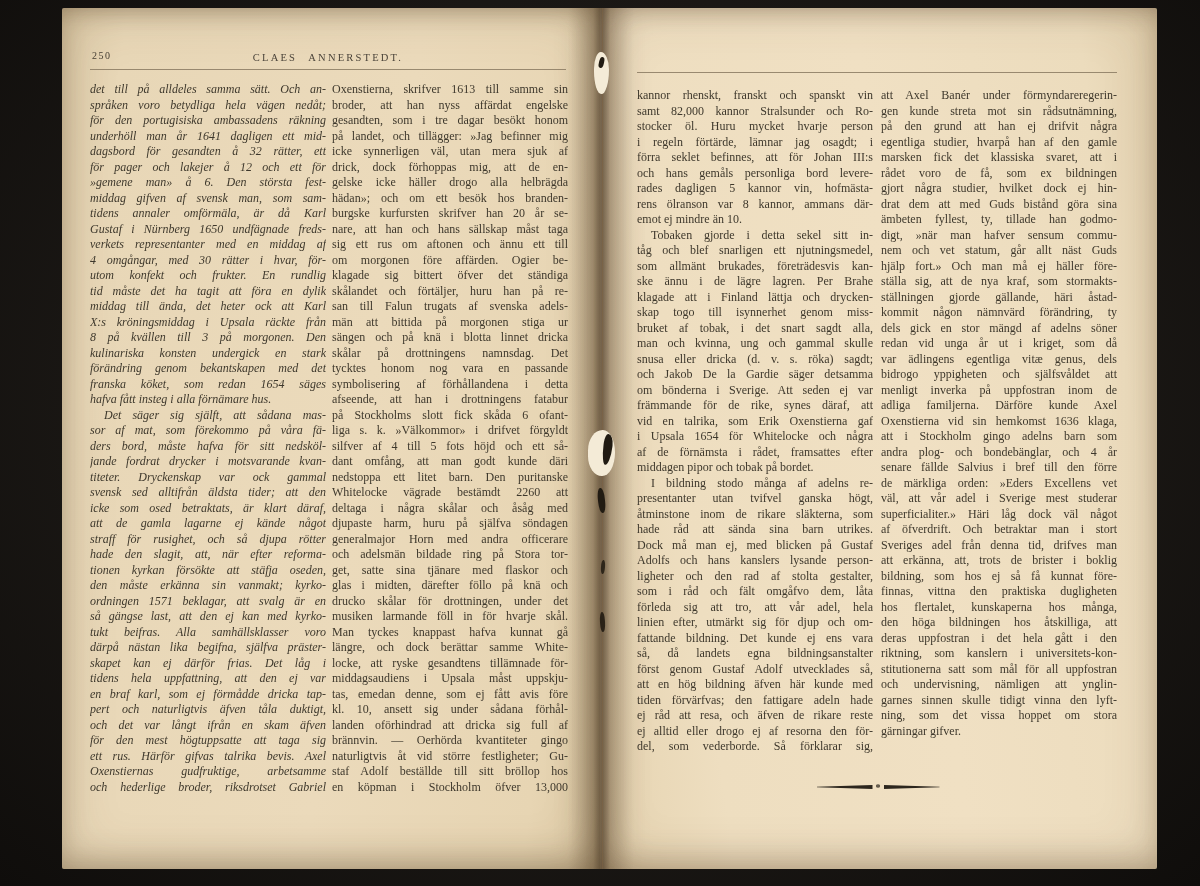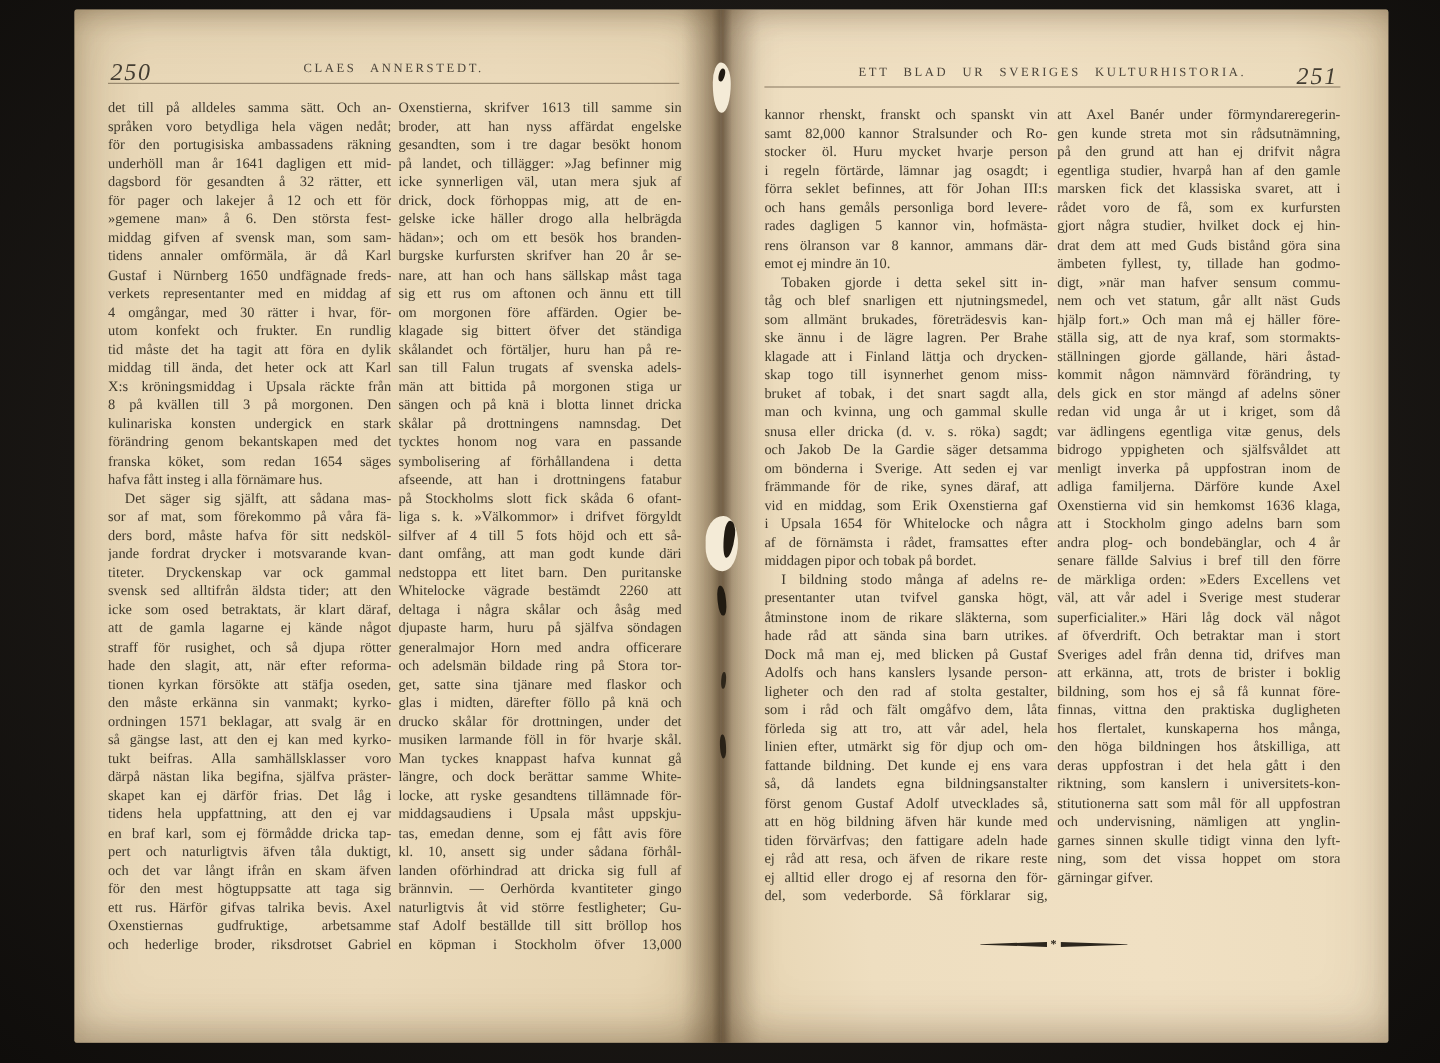--- a/index.html
+++ b/index.html
@@ -27,39 +27,39 @@
     box-shadow: inset 0 0 55px rgba(88,64,36,.16),
                 inset 0 -12px 28px rgba(88,64,36,.2),
                 inset 0 14px 24px -12px rgba(88,64,36,.22),
                 inset 26px 0 34px -14px rgba(70,48,24,.38);
     border-radius: 0 2px 2px 0;
   }
 
   .header{ position:absolute; height:16px; color:#4b443a; }
   .page-left  .header{ left:28px; top:42px; width:476px; }
   .page-right .header{ left:37px; top:45px; width:480px; }
-  .folio{ position:absolute; top:0; font-size:20px; letter-spacing:1.5px; color:#433d32;font-style:italic; }
+  .folio{ position:absolute; top:0; font-size:10px; letter-spacing:1.5px; color:#433d32; }
   .folio-left{ left:2px; }
   .folio-right{ right:2px; }
   .running-title{
     position:absolute; left:0; right:0; top:2px; text-align:center;
     font-size:10.5px; letter-spacing:2.2px; word-spacing:7px; color:#4b443a;
   }
   .header-rule{ position:absolute; height:1px; background:#8a7a62; opacity:.85; }
   .page-left  .header-rule{ left:28px; top:61px; width:476px; }
   .page-right .header-rule{ left:37px; top:64px; width:480px; }
 
   .col{
     position:absolute; width:236px; font-size:12px; line-height:15.5px;
     color:#3e382c;
   }
   .page-left  .col{ top:74px; }
   .page-right .col{ top:80px; }
   .col-1 { }
-  .page-left  .col-1{ left:28px; }
+  .page-left  .col-1{ left:28px;font-style:italic; }
   .page-left  .col-2{ left:270px; }
   .page-right .col-1{ left:37px; }
   .page-right .col-2{ left:281px; }
 
   .line{
     height:15.5px; overflow:hidden; white-space:normal;
     text-align:justify; text-align-last:justify;
   }
   .line.flush{ text-align-last:left; }
   .line.indent{ text-indent:14px; }
@@ -193,24 +193,20 @@
         <div class="line">kl. 10, ansett sig under sådana förhål-</div>
         <div class="line">landen oförhindrad att dricka sig full af</div>
         <div class="line">brännvin. — Oerhörda kvantiteter gingo</div>
         <div class="line">naturligtvis åt vid större festligheter; Gu-</div>
         <div class="line">staf Adolf beställde till sitt bröllop hos</div>
         <div class="line">en köpman i Stockholm öfver 13,000</div>
       </div>
   </div>
 
   <div class="page page-right">
-    <div class="header">
-      <span class="running-title">ETT BLAD UR SVERIGES KULTURHISTORIA.</span>
-      <span class="folio folio-right">251</span>
-    </div>
     <div class="header-rule"></div>
     <div class="col col-1">
         <div class="line">kannor rhenskt, franskt och spanskt vin</div>
         <div class="line">samt 82,000 kannor Stralsunder och Ro-</div>
         <div class="line">stocker öl.  Huru mycket hvarje person</div>
         <div class="line">i regeln förtärde, lämnar jag osagdt; i</div>
         <div class="line">förra seklet befinnes, att för Johan III:s</div>
         <div class="line">och hans gemåls personliga bord levere-</div>
         <div class="line">rades dagligen 5 kannor vin, hofmästa-</div>
         <div class="line">rens ölranson var 8 kannor, ammans där-</div>
@@ -220,21 +216,21 @@
         <div class="line">som allmänt brukades, företrädesvis kan-</div>
         <div class="line">ske ännu i de lägre lagren.  Per Brahe</div>
         <div class="line">klagade att i Finland lättja och drycken-</div>
         <div class="line">skap togo till isynnerhet genom miss-</div>
         <div class="line">bruket af tobak, i det snart sagdt alla,</div>
         <div class="line">man och kvinna, ung och gammal skulle</div>
         <div class="line">snusa eller dricka (d. v. s. röka) sagdt;</div>
         <div class="line">och Jakob De la Gardie säger detsamma</div>
         <div class="line">om bönderna i Sverige.  Att seden ej var</div>
         <div class="line">främmande för de rike, synes däraf, att</div>
-        <div class="line">vid en middag, som Erik Oxenstierna gaf</div>
+        <div class="line">vid en talrika, som Erik Oxenstierna gaf</div>
         <div class="line">i Upsala 1654 för Whitelocke och några</div>
         <div class="line">af de förnämsta i rådet, framsattes efter</div>
         <div class="line flush">middagen pipor och tobak på bordet.</div>
         <div class="line indent">I bildning stodo många af adelns re-</div>
         <div class="line">presentanter utan tvifvel ganska högt,</div>
         <div class="line">åtminstone inom de rikare släkterna, som</div>
         <div class="line">hade råd att sända sina barn utrikes.</div>
         <div class="line">Dock må man ej, med blicken på Gustaf</div>
         <div class="line">Adolfs och hans kanslers lysande person-</div>
         <div class="line">ligheter och den rad af stolta gestalter,</div>
@@ -249,21 +245,21 @@
         <div class="line">ej råd att resa, och äfven de rikare reste</div>
         <div class="line">ej alltid eller drogo ej af resorna den för-</div>
         <div class="line">del, som vederborde.  Så förklarar sig,</div>
       </div>
     <div class="col col-2">
         <div class="line">att Axel Banér under förmyndareregerin-</div>
         <div class="line">gen kunde streta mot sin rådsutnämning,</div>
         <div class="line">på den grund att han ej drifvit några</div>
         <div class="line">egentliga studier, hvarpå han af den gamle</div>
         <div class="line">marsken fick det klassiska svaret, att i</div>
-        <div class="line">rådet voro de få, som ex kurfursten</div>
+        <div class="line">rådet voro de få, som ex bildningen</div>
         <div class="line">gjort några studier, hvilket dock ej hin-</div>
         <div class="line">drat dem att med Guds bistånd göra sina</div>
         <div class="line">ämbeten fyllest, ty, tillade han godmo-</div>
         <div class="line">digt, »när man hafver sensum commu-</div>
         <div class="line">nem och vet statum, går allt näst Guds</div>
         <div class="line">hjälp fort.»  Och man må ej häller före-</div>
         <div class="line">ställa sig, att de nya kraf, som stormakts-</div>
         <div class="line">ställningen gjorde gällande, häri åstad-</div>
         <div class="line">kommit någon nämnvärd förändring, ty</div>
         <div class="line">dels gick en stor mängd af adelns söner</div>

